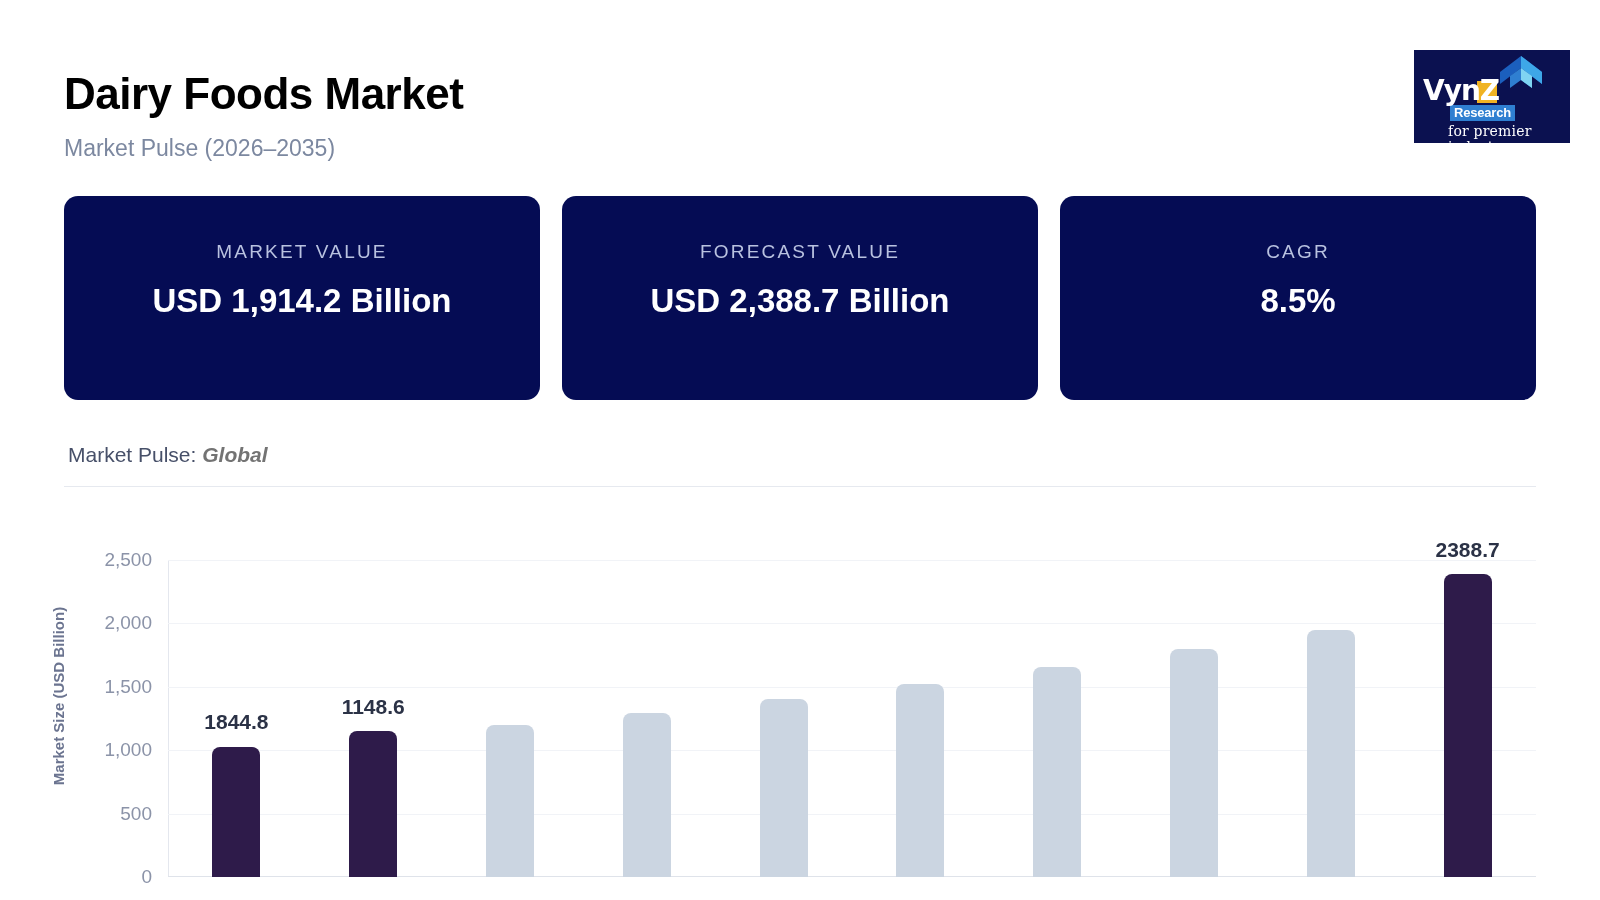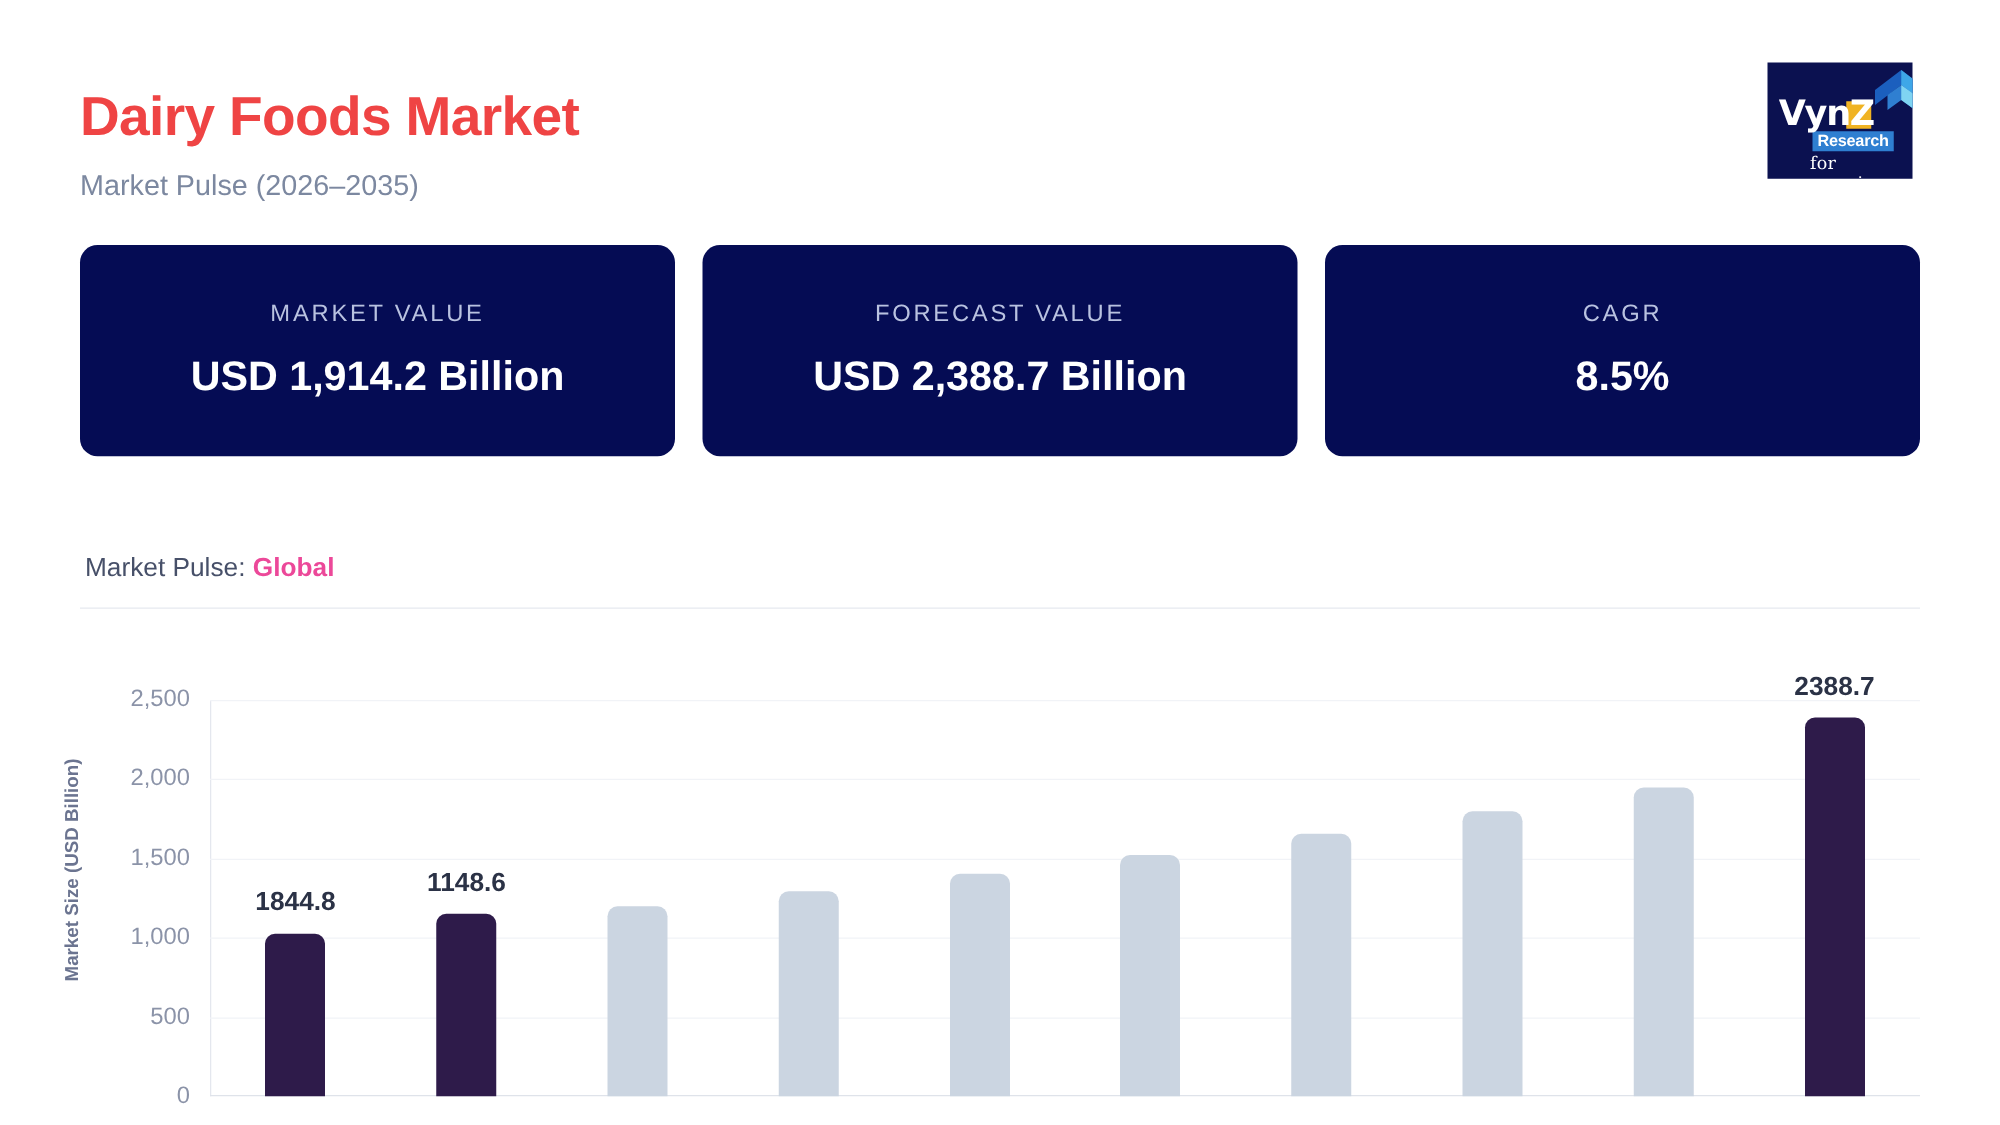--- a/index.html
+++ b/index.html
@@ -10,33 +10,33 @@
     overflow: hidden;
   }
   .page { position: relative; width: 1600px; height: 900px; }
 
   
   .header {
     position: absolute; left: 0; top: 0; width: 1600px; height: 186px;
   }
   .title {
     position: absolute; left: 64px; top: 72px;
-    font-size: 44px; font-weight: 700; color: #ef4444;
+    font-size: 44px; font-weight: 700; color: #000000;
     letter-spacing: -0.5px; line-height: 1;
   }
   .subtitle {
     position: absolute; left: 64px; top: 137px;
     font-size: 23px; font-weight: 400; color: #7c88a0;
     line-height: 1;
   }
 
   
   .logo {
     position: absolute; left: 1414px; top: 50px;
-    width: 116px; height: 93px;
+    width: 156px; height: 93px;
     background: #0b1150;
     overflow: hidden;
   }
   .logo-mark { position: absolute; inset: 0; }
   .logo-word {
     position: absolute; left: 9px; top: 27px;
     font-size: 28px; font-weight: 700; color: #ffffff;
     letter-spacing: -1px; line-height: 1;
     font-family: "DejaVu Sans", sans-serif;
   }
@@ -57,21 +57,21 @@
     font-family: "DejaVu Serif", serif; letter-spacing: 0.2px; margin-left: 20px;
   }
   .logo-arrow {
     position: absolute; left: 84px; top: 4px;
     width: 46px; height: 48px;
   }
 
   
   .cards {
     position: absolute; left: 64px; top: 196px;
-    width: 1472px; height: 169px;
+    width: 1472px; height: 204px;
     display: flex; gap: 22px;
   }
   .card {
     flex: 1; background: #050c54; border-radius: 14px;
     display: flex; flex-direction: column;
     align-items: center; justify-content: flex-start;
     padding-top: 46px;
   }
   .card-label {
     font-size: 19px; letter-spacing: 2.2px; color: #b9c2e0;
@@ -81,21 +81,21 @@
     margin-top: 21px;
     font-size: 33px; font-weight: 700; color: #ffffff;
     line-height: 1.15; text-align: center; max-width: 90%;
   }
 
   
   .scope {
     position: absolute; left: 68px; top: 444px;
     font-size: 21px; color: #475069; line-height: 1;
   }
-  .scope b { color: #ec4899; font-weight: 700; }
+  .scope b { color: #737373; font-weight: 700; font-style: italic; }
   .divider {
     position: absolute; left: 64px; top: 486px;
     width: 1472px; height: 1px; background: #e6e9ef;
   }
 
   
   .chart {
     position: absolute; left: 64px; top: 500px;
     width: 1472px; height: 400px;
   }

